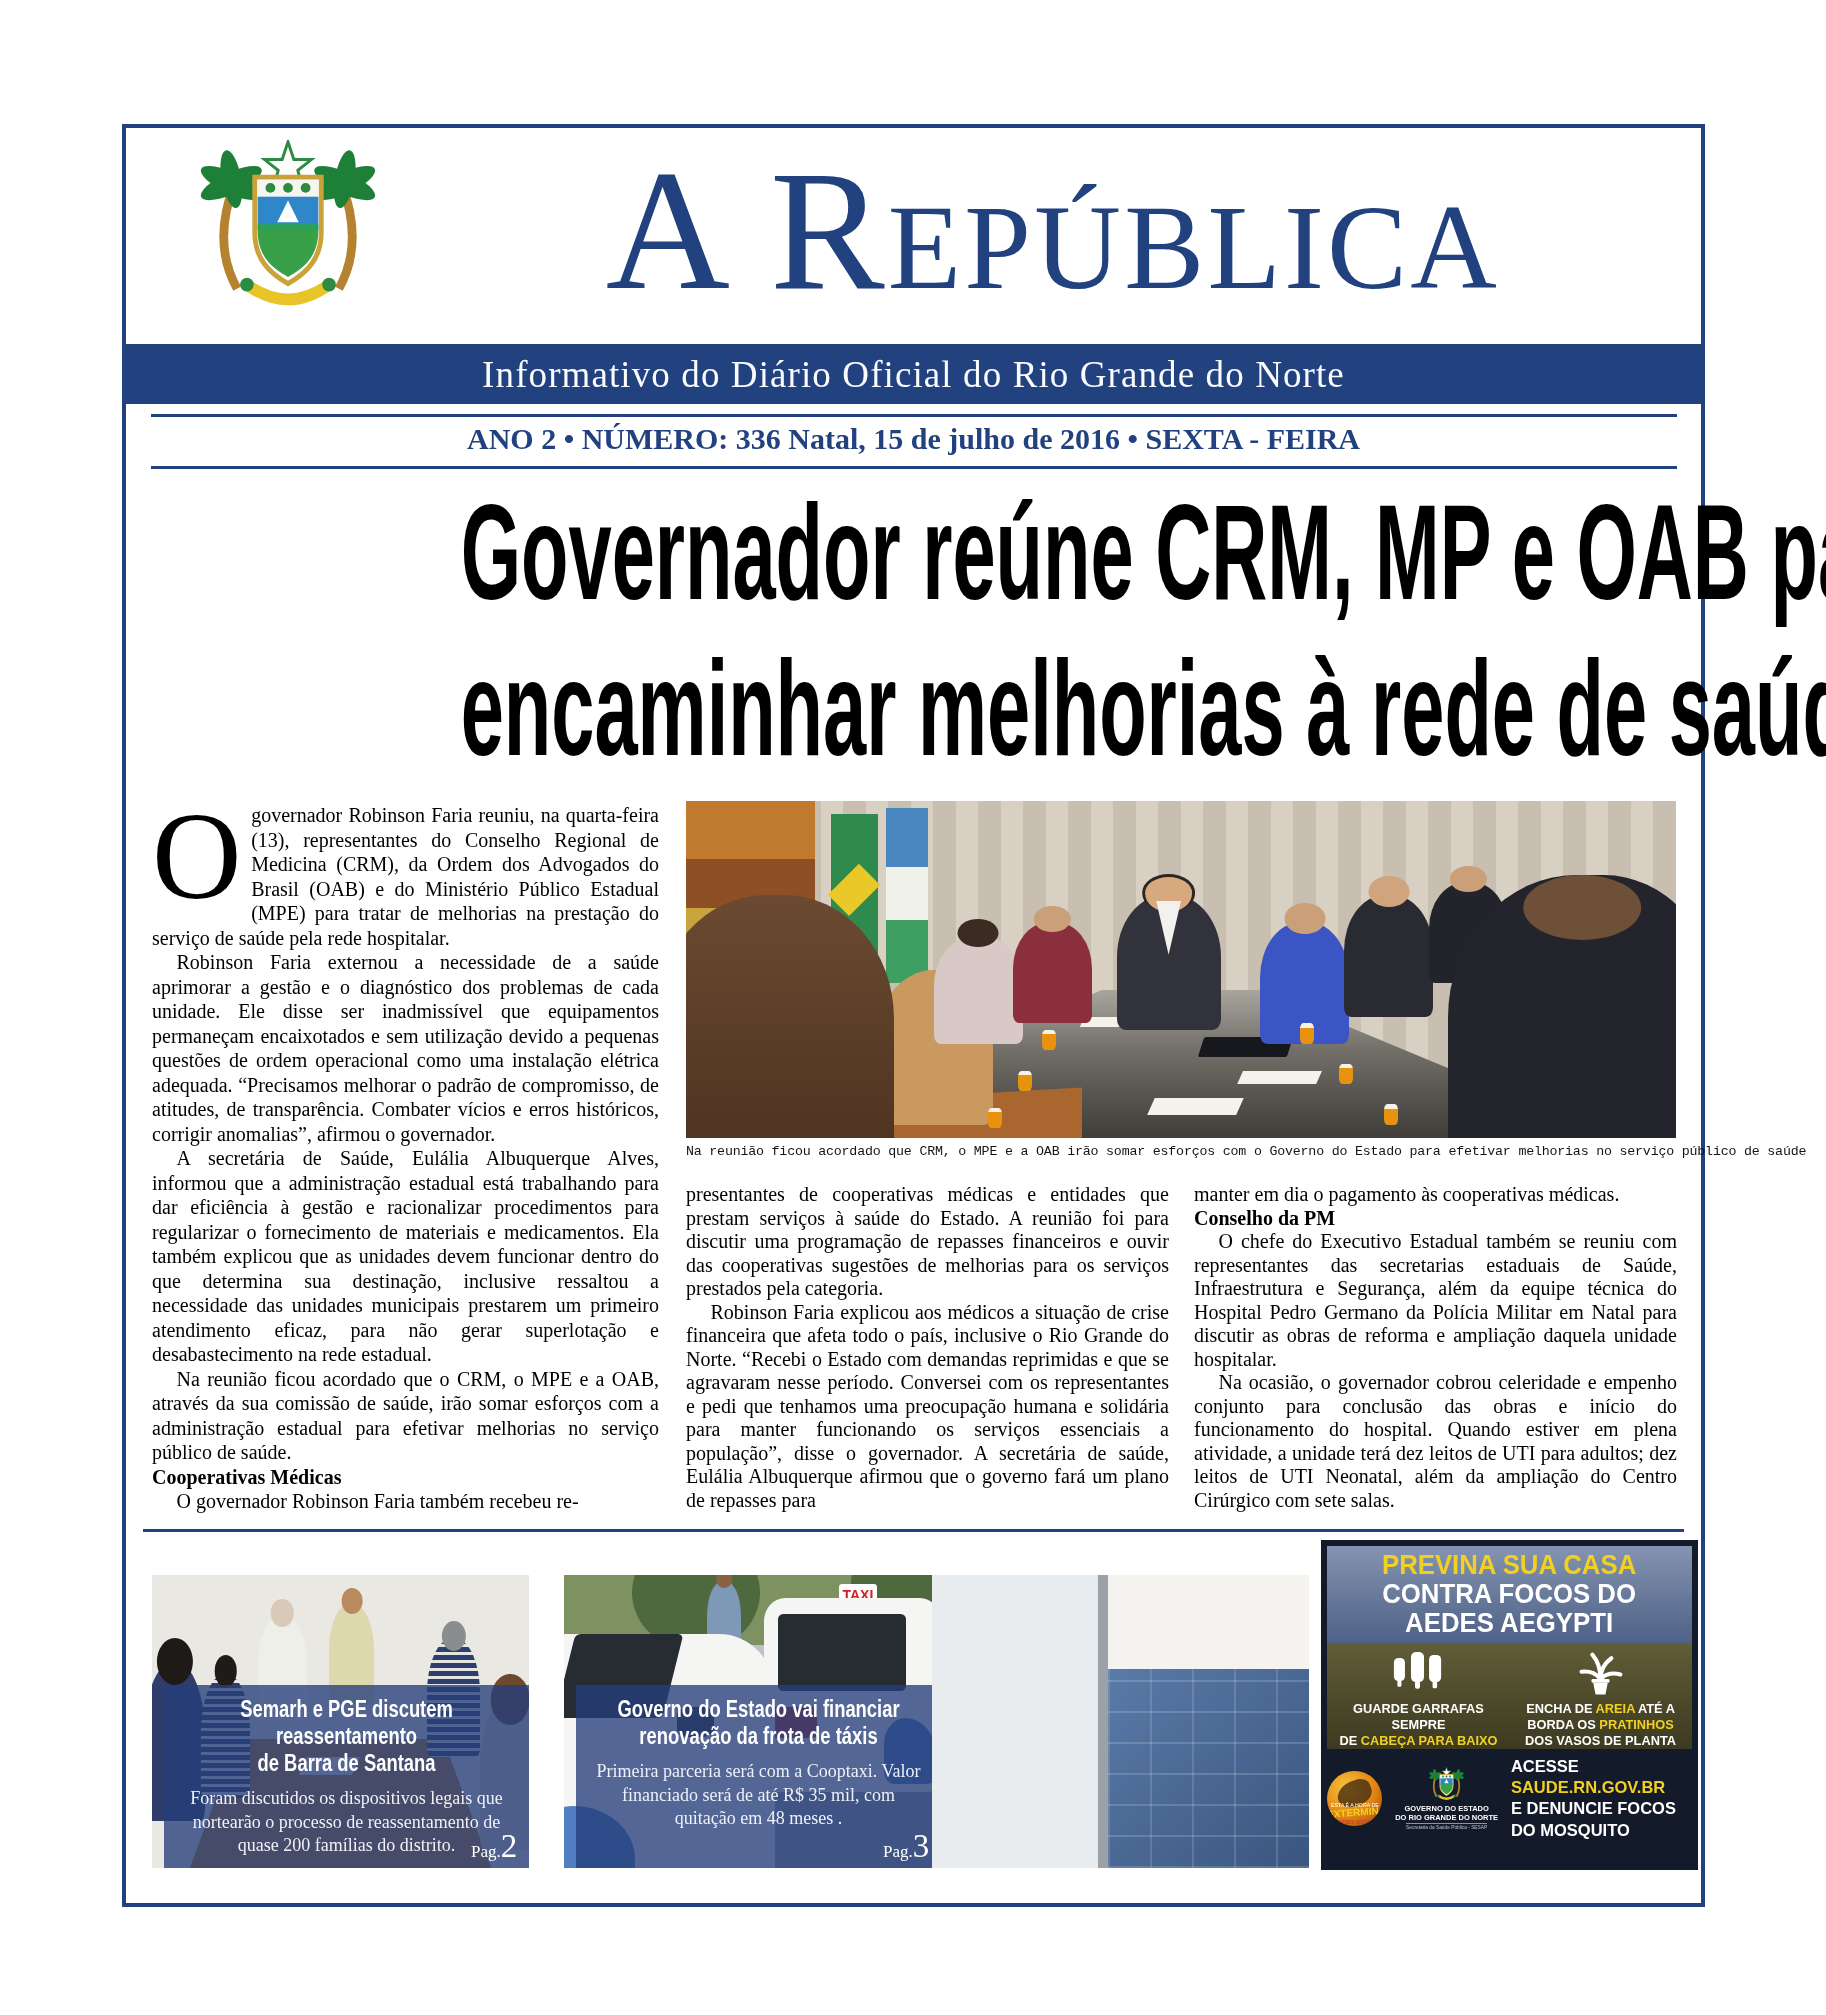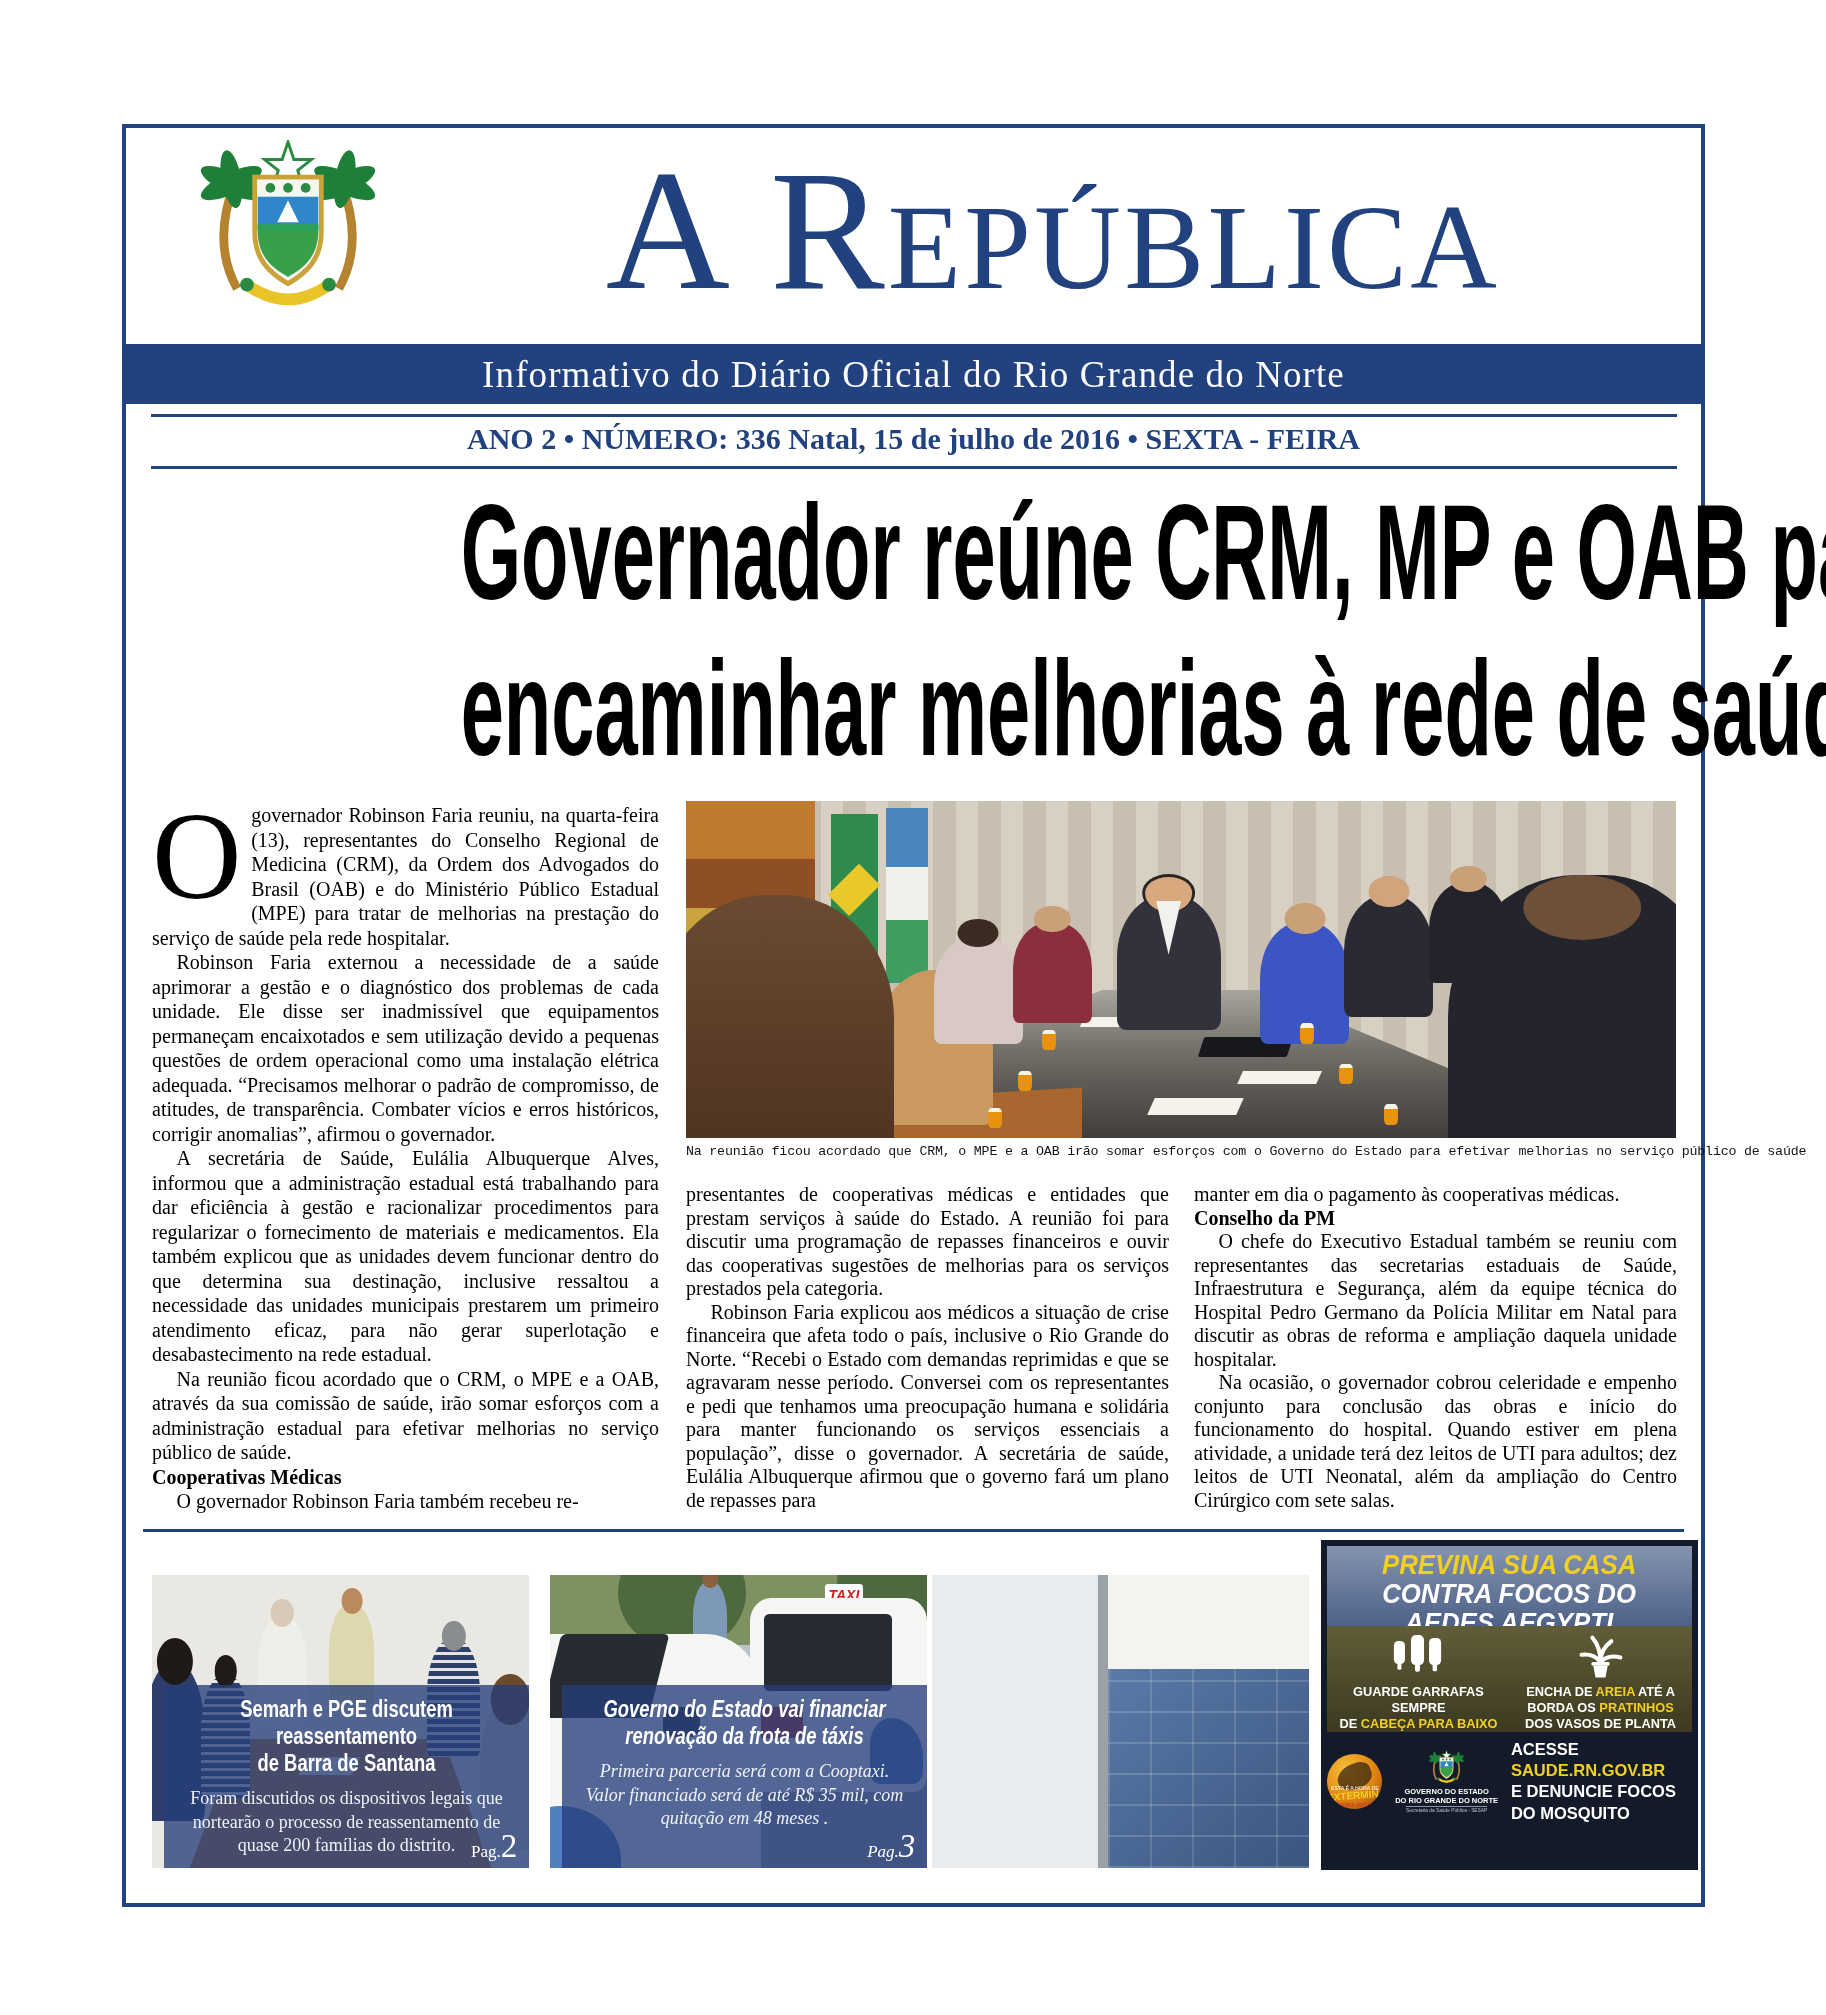--- a/index.html
+++ b/index.html
@@ -58,21 +58,21 @@
   .pp{position:absolute;border-radius:46% 46% 8% 8%;}
   .pp .head{position:absolute;left:50%;transform:translateX(-50%);top:-16%;width:46%;height:26%;border-radius:50%;}
   .jg{position:absolute;width:1.4%;height:6%;border-radius:24%/30%;
       background:linear-gradient(180deg,#f6f2e6 0 22%,#e89210 22%);}
   .lp{position:absolute;background:#17181d;transform:skewX(-18deg);border-radius:2.1px;}
   .sheet{position:absolute;background:#f4f2ea;transform:skewX(-24deg);}
 
   
   .rule3{left:143px;top:1529px;width:1541px;height:3.2px;}
   .tz{position:absolute;top:1575px;width:377px;height:293px;overflow:hidden;background:#dfe0dc;}
-  .tz1{left:152px;} .tz2{left:550px;font-style:italic;} .tz3{left:932px;}
+  .tz1{left:152px;} .tz2{left:564px;} .tz3{left:932px;}
   .tz-overlay{position:absolute;left:0;right:0;top:110px;bottom:0;background:rgba(37,62,122,0.78);margin-left:12px;}
   .tz-title{margin-top:10.7px;font-family:"Liberation Sans",sans-serif;font-weight:700;font-size:23px;
       line-height:27px;color:#fff;text-align:center;white-space:pre-line;transform:scaleX(0.8);transform-origin:center;}
   .tz-text{margin:10.7px 20px 0;font-size:18px;line-height:23.5px;color:#eef1f7;text-align:center;}
   .tz-pag{position:absolute;right:11.7px;bottom:3.2px;color:#fff;}
   .tz-pag .pl{font-size:17px;} .tz-pag .pn{font-size:33px;}
 
   
   .t1-table{position:absolute;left:10%;top:56%;width:80%;height:44%;background:#c07a33;
       clip-path:polygon(16% 0,84% 0,100% 100%,0 100%);}
@@ -94,21 +94,21 @@
   .t3-wall{position:absolute;left:46.6%;top:0;width:53.4%;height:32%;background:#f4f3f0;}
   .t3-glass{position:absolute;left:46.6%;top:32%;width:53.4%;height:68%;
       background:
         repeating-linear-gradient(0deg,rgba(255,255,255,.16) 0 1.6px,rgba(0,0,0,0) 1.6px 31px),
         repeating-linear-gradient(90deg,rgba(255,255,255,.14) 0 1.6px,rgba(0,0,0,0) 1.6px 42px),
         linear-gradient(135deg,#5a7aa8,#3a567f);}
 
   
   .ad{position:absolute;left:1321px;top:1540px;width:377px;height:330px;background:#131a29;
       box-sizing:border-box;padding:6.4px;font-family:"Liberation Sans",sans-serif;}
-  .ad-top{height:80px;background:linear-gradient(180deg,#8494b0,#4e6187);text-align:center;overflow:hidden;font-style:italic;}
+  .ad-top{height:97px;background:linear-gradient(180deg,#8494b0,#4e6187);text-align:center;overflow:hidden;}
   .ad-t{font-weight:700;font-size:28px;line-height:29px;color:#fff;transform:scaleX(0.92);transform-origin:center;white-space:nowrap;}
   .ad-t.yellow{color:#f2d023;margin-top:3.2px;}
   .ad-hash{margin-top:3.2px;font-weight:600;font-size:16.5px;color:#e3e8f0;}
   .ad-band{height:106px;background:linear-gradient(180deg,#615d38,#3c3a20);display:flex;}
   .ad-cell{width:50%;display:flex;flex-direction:column;align-items:center;}
   .ad-cell svg{margin-top:7.5px;}
   .ad-cap{margin-top:5.3px;font-weight:700;font-size:12.8px;line-height:16px;color:#fff;text-align:center;}
   .hl{color:#f2d023;}
   .ad-foot{height:98px;display:flex;align-items:center;justify-content:center;gap:12.8px;}
   .ext{position:relative;width:55px;height:55px;flex:none;border-radius:50%;

